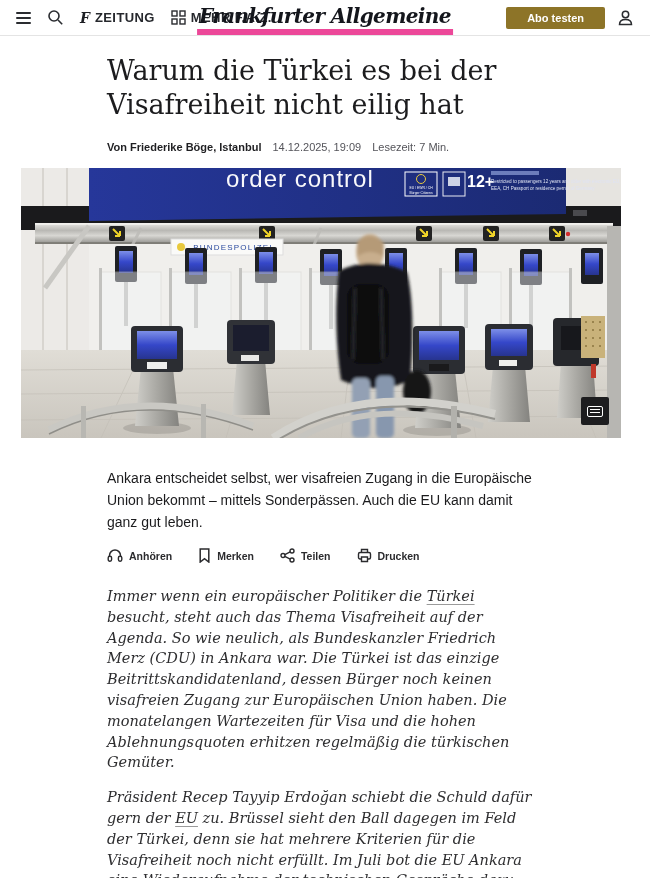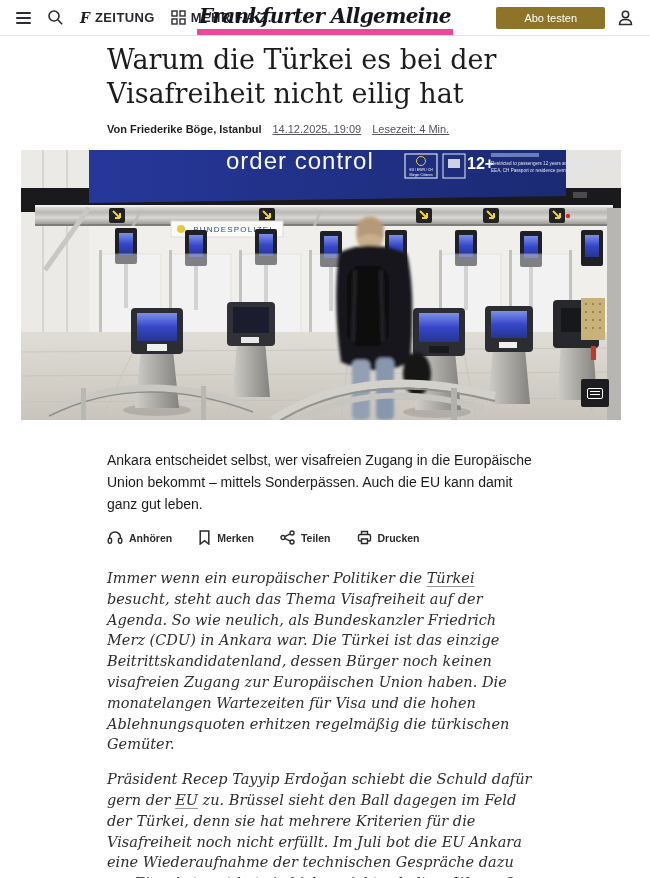--- a/index.html
+++ b/index.html
@@ -15,32 +15,32 @@
   .burger { display:flex; flex-direction:column; gap:3px; width:15px; }
   .burger span { height:2px; background:#2a2c30; border-radius:1px; }
   .navlabel { font-size:13px; font-weight:700; letter-spacing:.4px; color:#26282d; }
   .fraktur-f { font-family:"DejaVu Serif", serif; font-style:italic; font-weight:700;
     font-size:14px; color:#1d1f24; }
   .logo-wrap { position:absolute; left:50%; top:4px; transform:translateX(-50%); }
   .logo { font-family:"DejaVu Serif", serif; font-weight:700; font-style:italic;
     font-size:20px; letter-spacing:-.6px; color:#14161c; border-bottom:6px solid #ec4899;
     padding:0 2px 1px; white-space:nowrap; cursor:pointer; }
   .topbar-right { margin-left:auto; display:flex; align-items:center; gap:12px; }
-  .abo-btn { background:#8d7428; color:#fff; font-weight:400; font-size:11px;
-    border:none; border-radius:2px; padding:5px 28px; cursor:pointer; }
+  .abo-btn { background:#8d7428; color:#fff; font-weight:700; font-size:11px;
+    border:none; border-radius:2px; padding:5px 21px; cursor:pointer; }
 
   
   .col { margin-left:107px; width:429px; }
   .kicker { margin-top:14px; font-size:10px; letter-spacing:.8px; color:#67676b; }
-  h1.headline { margin-top:7px; font-family:"DejaVu Serif", serif; font-weight:500;
+  h1.headline { margin-top:18px; font-family:"DejaVu Serif", serif; font-weight:500;
     font-size:27px; line-height:34px; color:#1c1c1e; }
-  .byline { margin-top:12px; display:flex; align-items:flex-end; gap:11px;
+  .byline { margin-top:19px; display:flex; align-items:flex-end; gap:11px;
     font-size:11px; }
   .byline .author { font-weight:700; color:#1f1f22; }
-  .byline .meta { color:#54545a;text-decoration:underline; }
+  .byline .meta { color:#54545a; }
 
   figure.hero { position:relative; margin:15px 0 0 21px; width:600px; height:270px;
     background:#0ea5e9; overflow:hidden; }
   figure.hero svg { display:block; }
   .caption-btn { position:absolute; right:12px; bottom:13px; width:28px; height:28px;
     background:#1d1d1f; border:none; border-radius:2px; cursor:pointer;
     display:flex; align-items:center; justify-content:center; }
   .caption-glyph { width:16px; height:11px; border:1.5px solid #fff; border-radius:2px;
     display:flex; flex-direction:column; justify-content:center; gap:1.5px; padding:0 2px; }
   .caption-glyph i { display:block; height:1.5px; background:#fff; }
@@ -107,21 +107,21 @@
     </button>
   </div>
 </header>
 
 <main>
   <h1 class="col headline">Warum die Türkei es bei der Visafreiheit nicht eilig hat</h1>
 
   <div class="col byline">
     <span class="author">Von Friederike Böge, Istanbul</span>
     <span class="meta">14.12.2025, 19:09</span>
-    <span class="meta">Lesezeit: 4 Min.</span>
+    <span class="meta">Lesezeit: 7 Min.</span>
   </div>
 
   <figure class="hero">
     <svg width="600" height="270" viewBox="0 0 600 270">
       <defs>
         <linearGradient id="metalH" x1="0" y1="0" x2="0" y2="1">
           <stop offset="0" stop-color="#e9e8e5"></stop>
             <stop offset=".35" stop-color="#b9b8b4"></stop>
           <stop offset=".6" stop-color="#d8d7d3"></stop>
             <stop offset="1" stop-color="#8e8d89"></stop>

